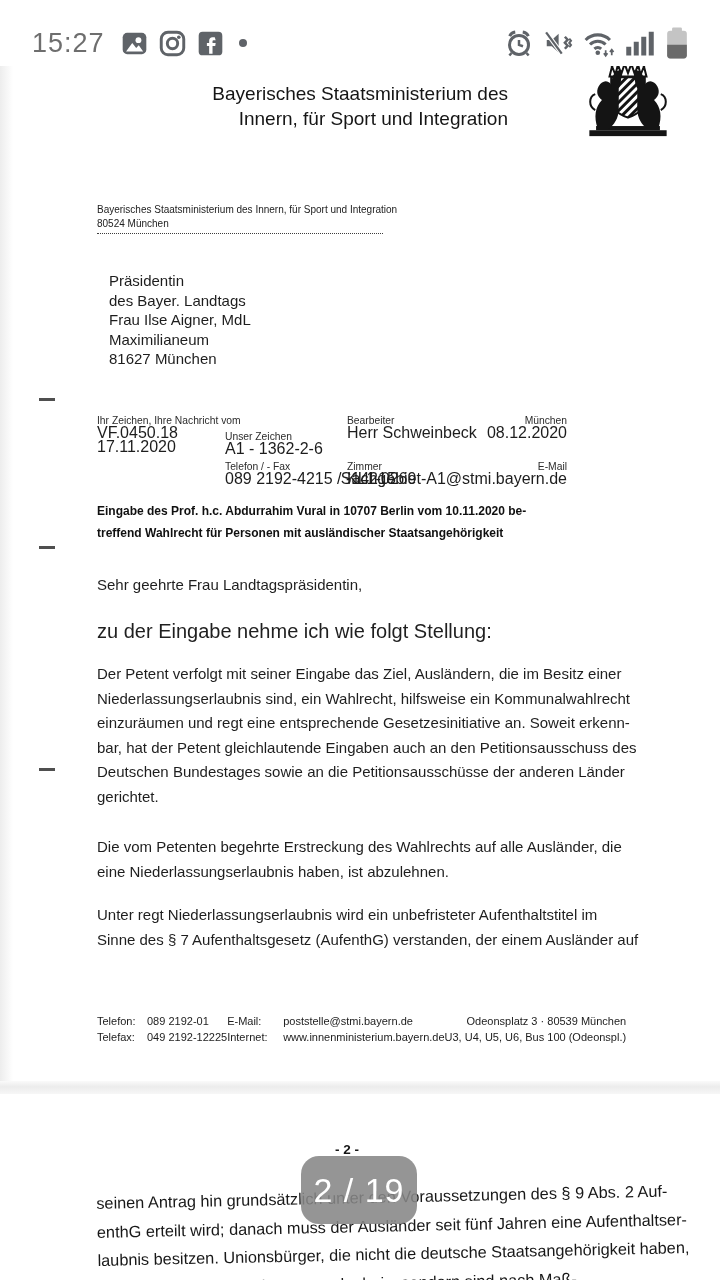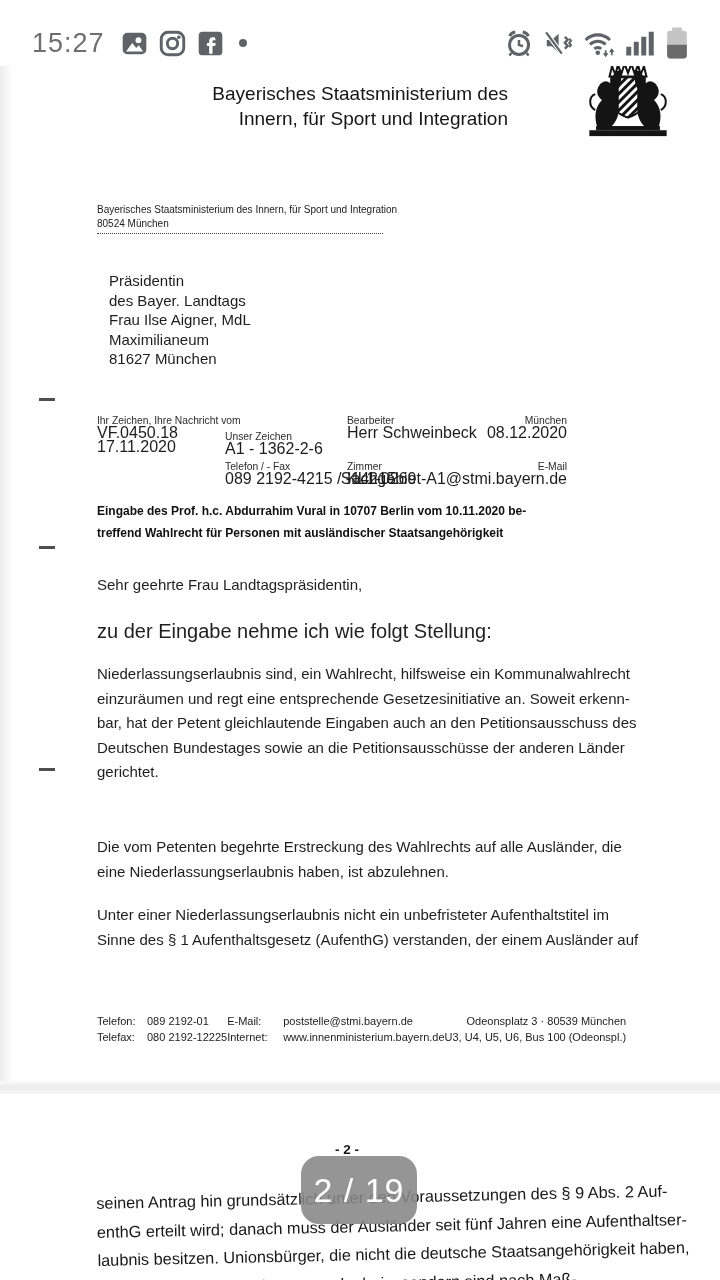--- a/index.html
+++ b/index.html
@@ -202,44 +202,45 @@
 
       <div class="subject">
         <div>Eingabe des Prof. h.c. Abdurrahim Vural in 10707 Berlin vom 10.11.2020 be-</div>
         <div>treffend Wahlrecht für Personen mit ausländischer Staatsangehörigkeit</div>
       </div>
 
       <div class="salutation bodyline">Sehr geehrte Frau Landtagspräsidentin,</div>
       <div class="intro bodyline">zu der Eingabe nehme ich wie folgt Stellung:</div>
 
       <div class="para" id="para1">
+        <div class="bodyline">Der Petent verfolgt mit seiner Eingabe das Ziel, Ausländern, die im Besitz einer</div>
         <div class="bodyline">Niederlassungserlaubnis sind, ein Wahlrecht, hilfsweise ein Kommunalwahlrecht</div>
         <div class="bodyline">einzuräumen und regt eine entsprechende Gesetzesinitiative an. Soweit erkenn-</div>
         <div class="bodyline">bar, hat der Petent gleichlautende Eingaben auch an den Petitionsausschuss des</div>
         <div class="bodyline">Deutschen Bundestages sowie an die Petitionsausschüsse der anderen Länder</div>
         <div class="bodyline">gerichtet.</div>
       </div>
       <div class="para" id="para2">
         <div class="bodyline">Die vom Petenten begehrte Erstreckung des Wahlrechts auf alle Ausländer, die</div>
         <div class="bodyline">eine Niederlassungserlaubnis haben, ist abzulehnen.</div>
       </div>
       <div class="para" id="para3">
-        <div class="bodyline">Unter einer Niederlassungserlaubnis nicht ein unbefristeter Aufenthaltstitel im</div>
-        <div class="bodyline">Sinne des § 1 Aufenthaltsgesetz (AufenthG) verstanden, der einem Ausländer auf</div>
+        <div class="bodyline">Unter regt Niederlassungserlaubnis wird ein unbefristeter Aufenthaltstitel im</div>
+        <div class="bodyline">Sinne des § 7 Aufenthaltsgesetz (AufenthG) verstanden, der einem Ausländer auf</div>
       </div>
 
       <div class="footer">
         <div>
           <div class="row">
               <span class="fl1">Telefon:</span>
               <span>089 2192-01</span>
             </div>
           <div class="row">
               <span class="fl1">Telefax:</span>
-              <span>080 2192-12225</span>
+              <span>049 2192-12225</span>
             </div>
         </div>
         <div>
           <div class="row">
               <span class="fl2">E-Mail:</span>
               <span>poststelle@stmi.bayern.de</span>
             </div>
           <div class="row">
               <span class="fl2">Internet:</span>
               <span>www.innenministerium.bayern.de</span>

